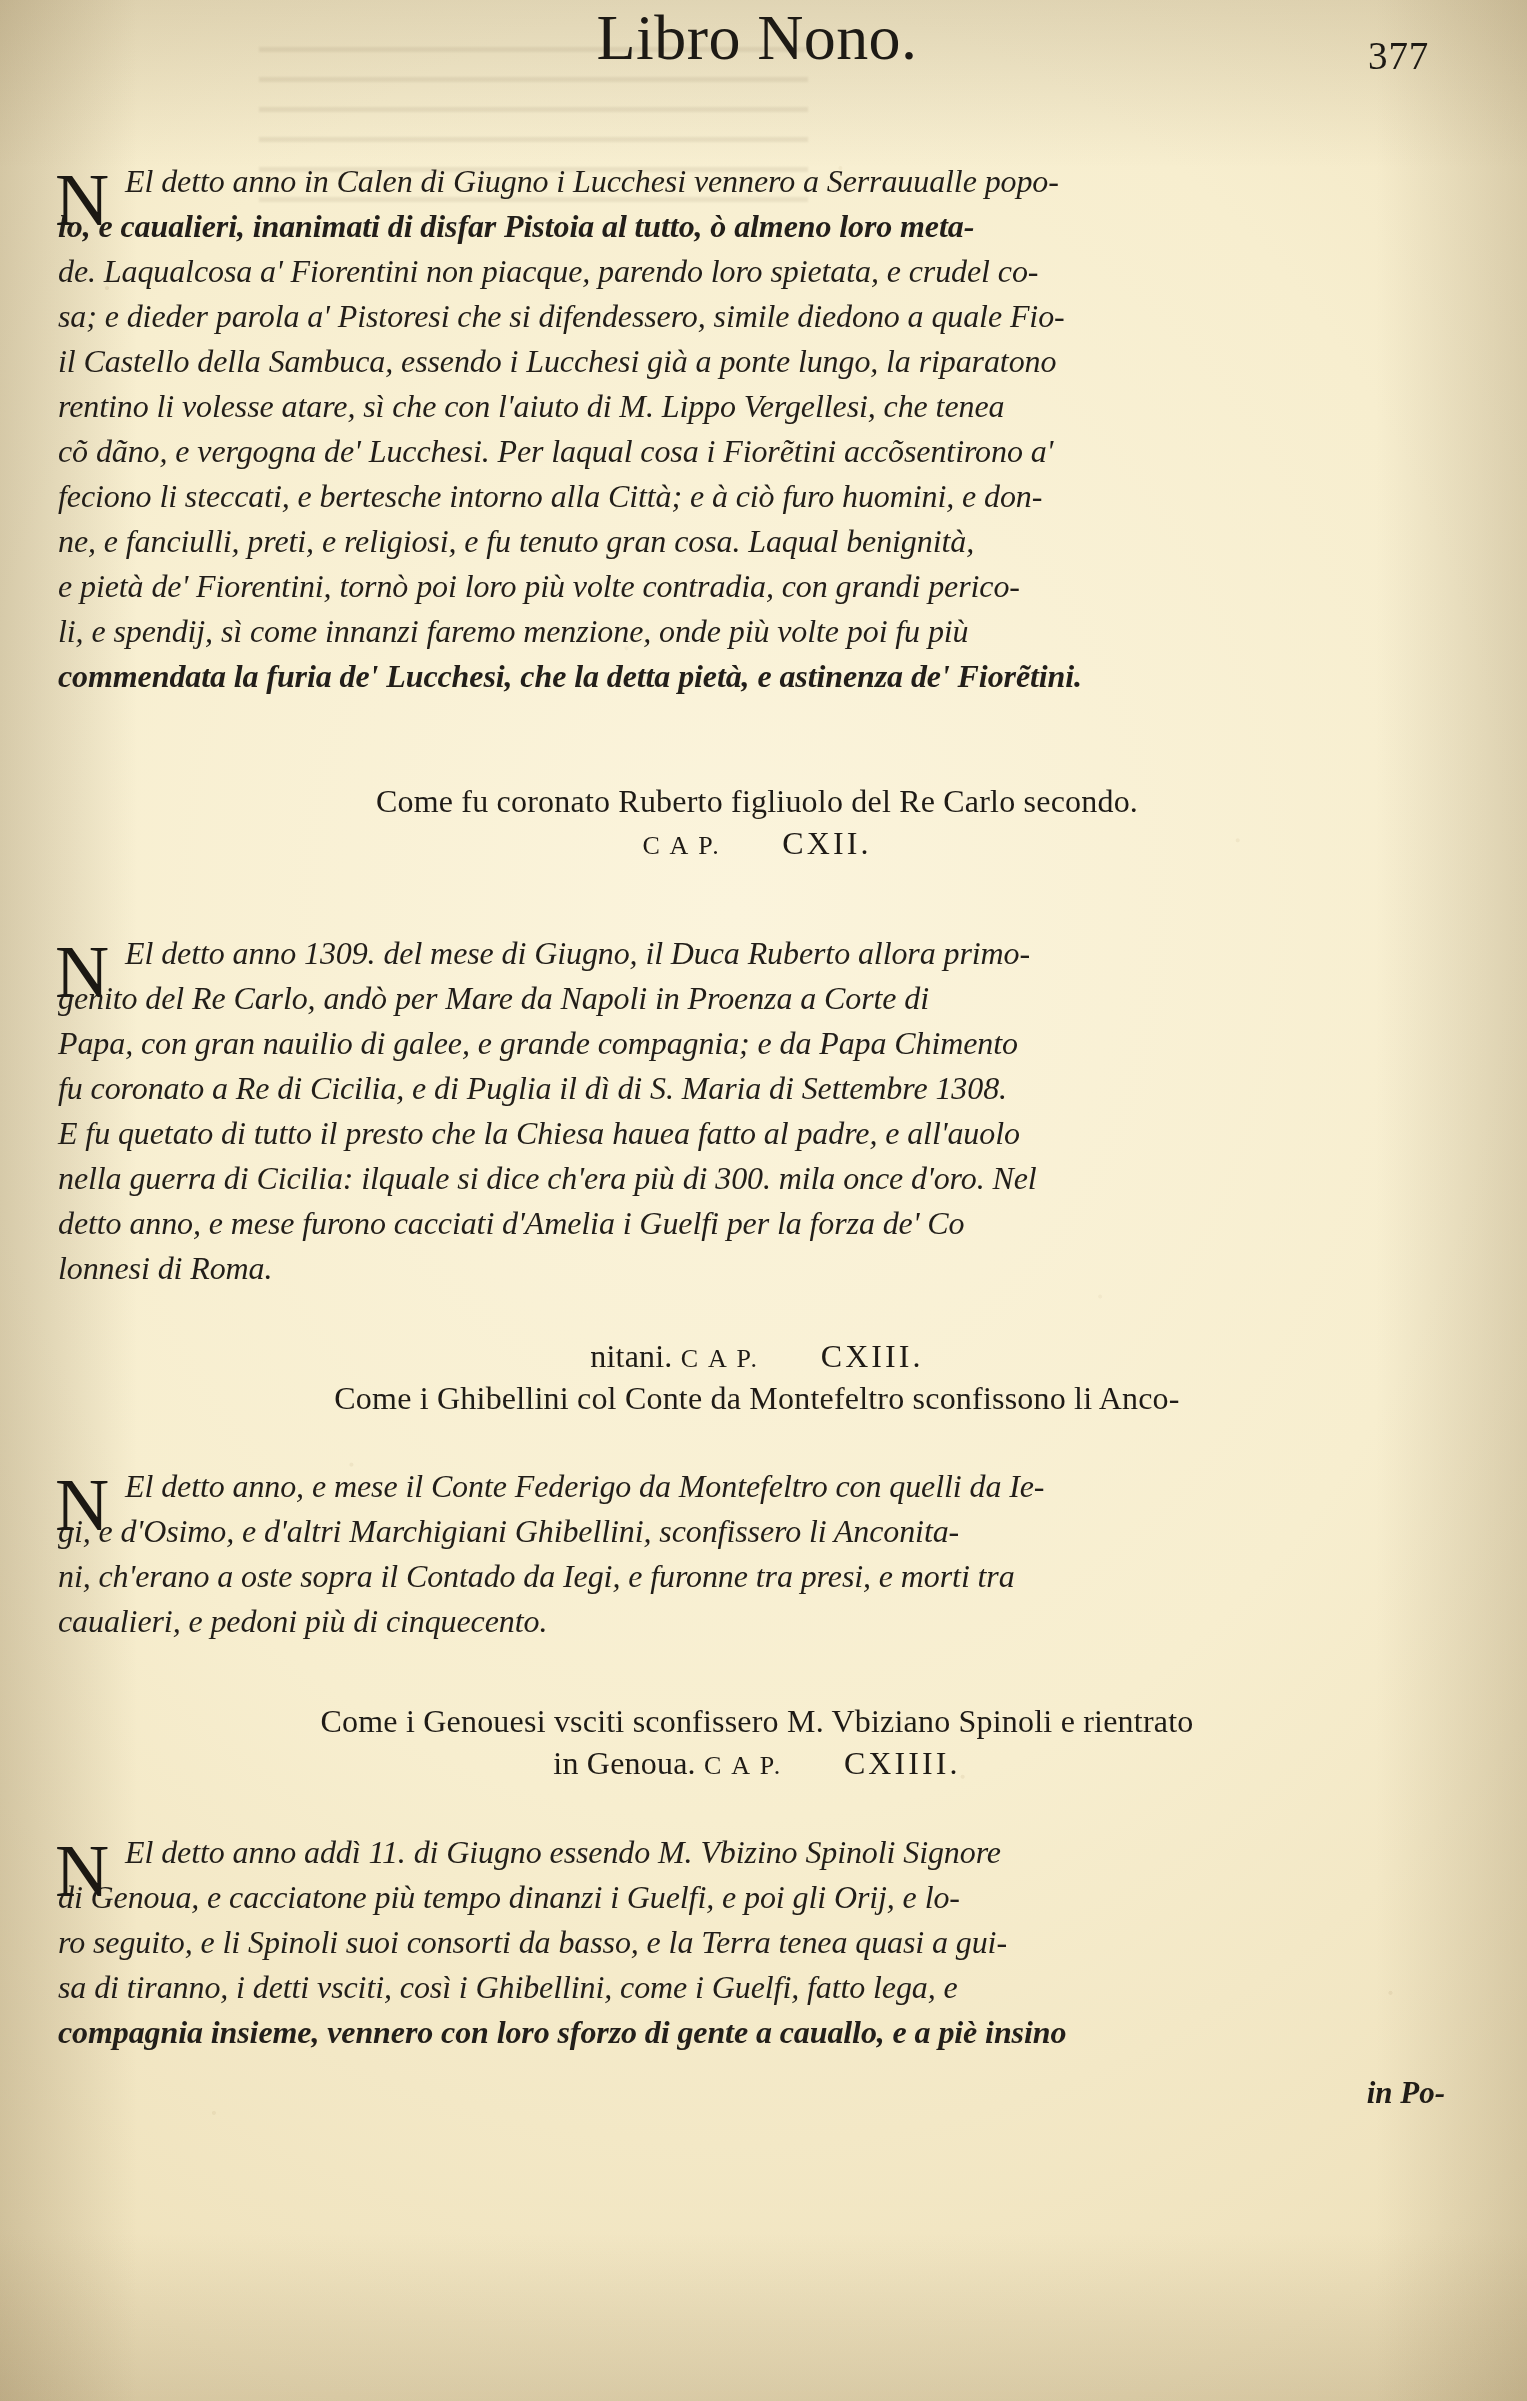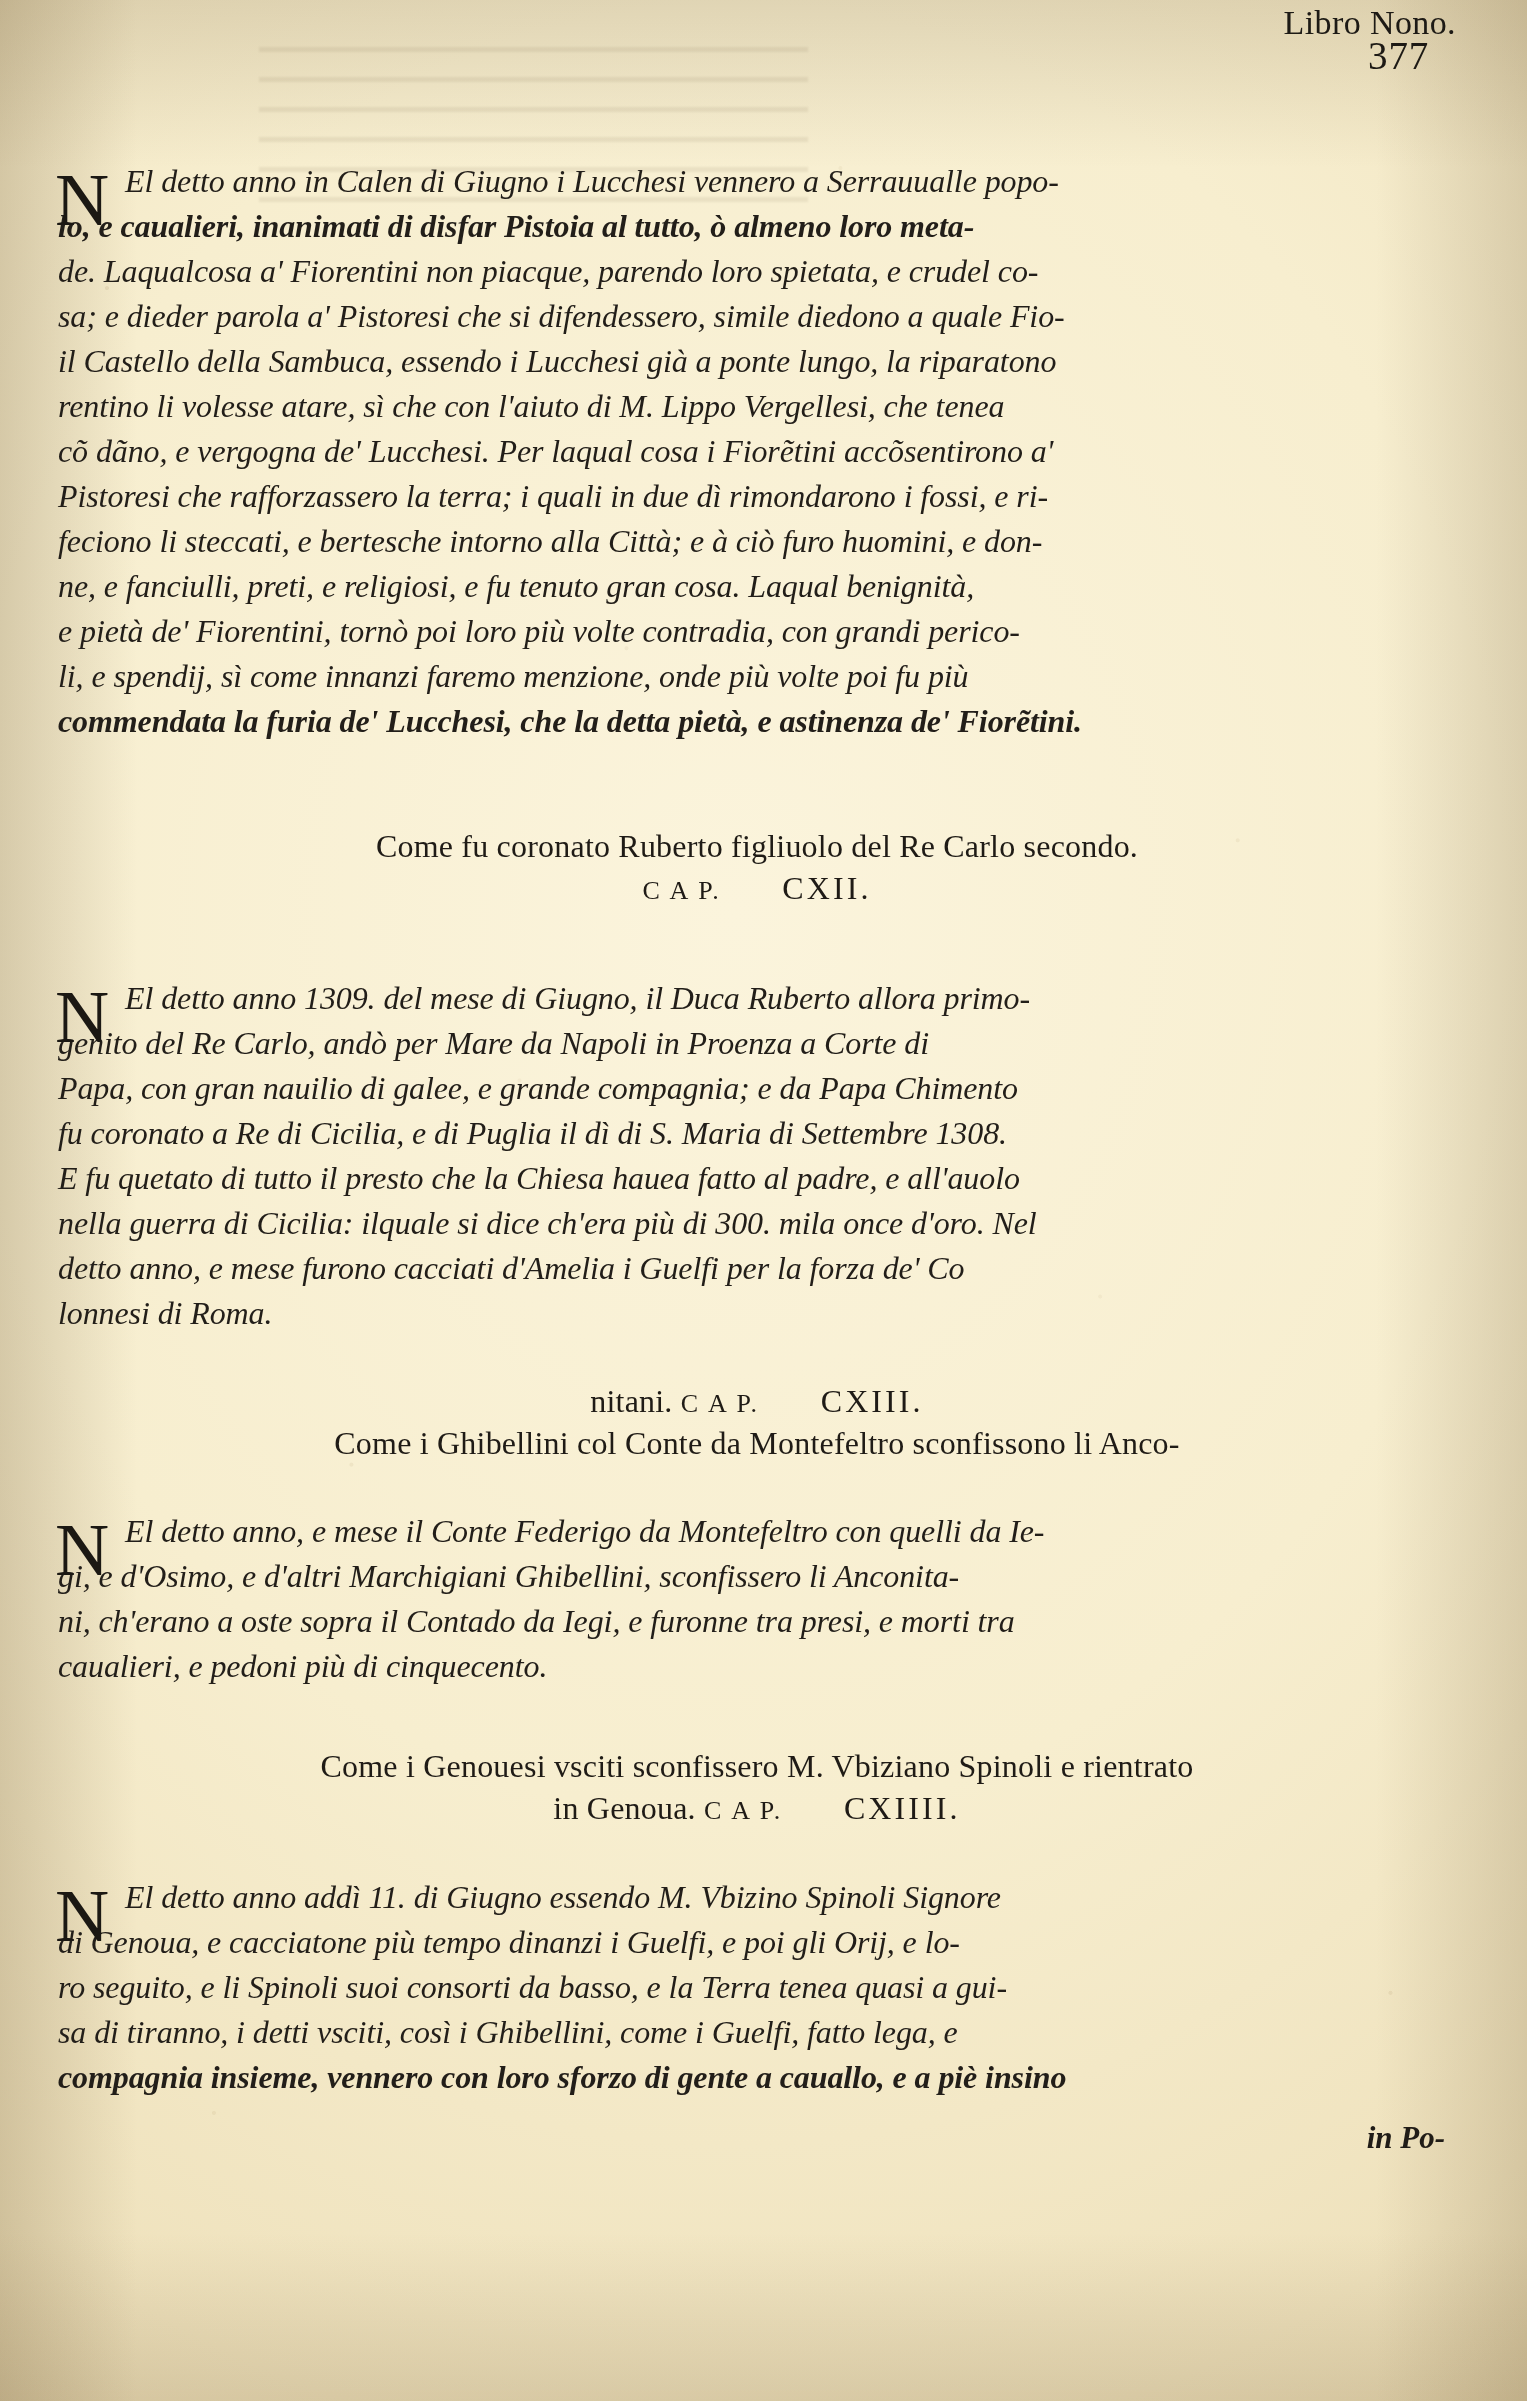--- a/index.html
+++ b/index.html
@@ -69,22 +69,22 @@
     z-index: 3;
     padding: 0 72px 0 58px;
   }
 
   
   .runhead {
     position: relative;
     height: 92px;
   }
   .book-title {
-    text-align: right;
-    font-size: 34px;
+    text-align: center;
+    font-size: 64px;
     line-height: 1;
     letter-spacing: 0.4px;
     padding-top: 6.3px;
     font-weight: 400;
     color: #1d1a15;
   }
   .folio {
     position: absolute;
     right: 27px;
     top: 33px;
@@ -194,21 +194,20 @@
 
     <div class="para indent2">
       <span class="dropcap">N</span>
       <span class="line" style="word-spacing: 0px;">El detto anno in Calen di Giugno i Lucchesi vennero a Serrauualle popo-</span>
       <span class="line" style="word-spacing: 0px; font-weight: bold;">lo, e caualieri, inanimati di disfar Pistoia al tutto, ò almeno loro meta-</span>
       <span class="line" style="word-spacing: 0px;">de. Laqualcosa a' Fiorentini non piacque, parendo loro spietata, e crudel co-</span>
       <span class="line" style="word-spacing: 0px;">sa; e dieder parola a' Pistoresi che si difendessero, simile diedono a quale Fio-</span>
       <span class="line" style="word-spacing: 0px;">il Castello della Sambuca, essendo i Lucchesi già a ponte lungo, la riparatono</span>
       <span class="line" style="word-spacing: 0px;">rentino li volesse atare, sì che con l'aiuto di M. Lippo Vergellesi, che tenea</span>
       <span class="line" style="word-spacing: 0px;">cõ dãno, e vergogna de' Lucchesi. Per laqual cosa i Fiorẽtini accõsentirono a'</span>
-      <span class="line" style="word-spacing: 0px;">Pistoresi che rafforzassero la terra; i quali in due dì rimondarono i fossi, e ri-</span>
       <span class="line" style="word-spacing: 0px;">feciono li steccati, e bertesche intorno alla Città; e à ciò furo huomini, e don-</span>
       <span class="line" style="word-spacing: 0px;">ne, e fanciulli, preti, e religiosi, e fu tenuto gran cosa. Laqual benignità,</span>
       <span class="line" style="word-spacing: 0px;">e pietà de' Fiorentini, tornò poi loro più volte contradia, con grandi perico-</span>
       <span class="line" style="word-spacing: 0px;">li, e spendij, sì come innanzi faremo menzione, onde più volte poi fu più</span>
       <span class="line heavy">commendata la furia de' Lucchesi, che la detta pietà, e astinenza de' Fiorẽtini.</span>
     </div>
 
     <div class="gap-xl"></div>
 
     <div class="chapter-head head-2">

